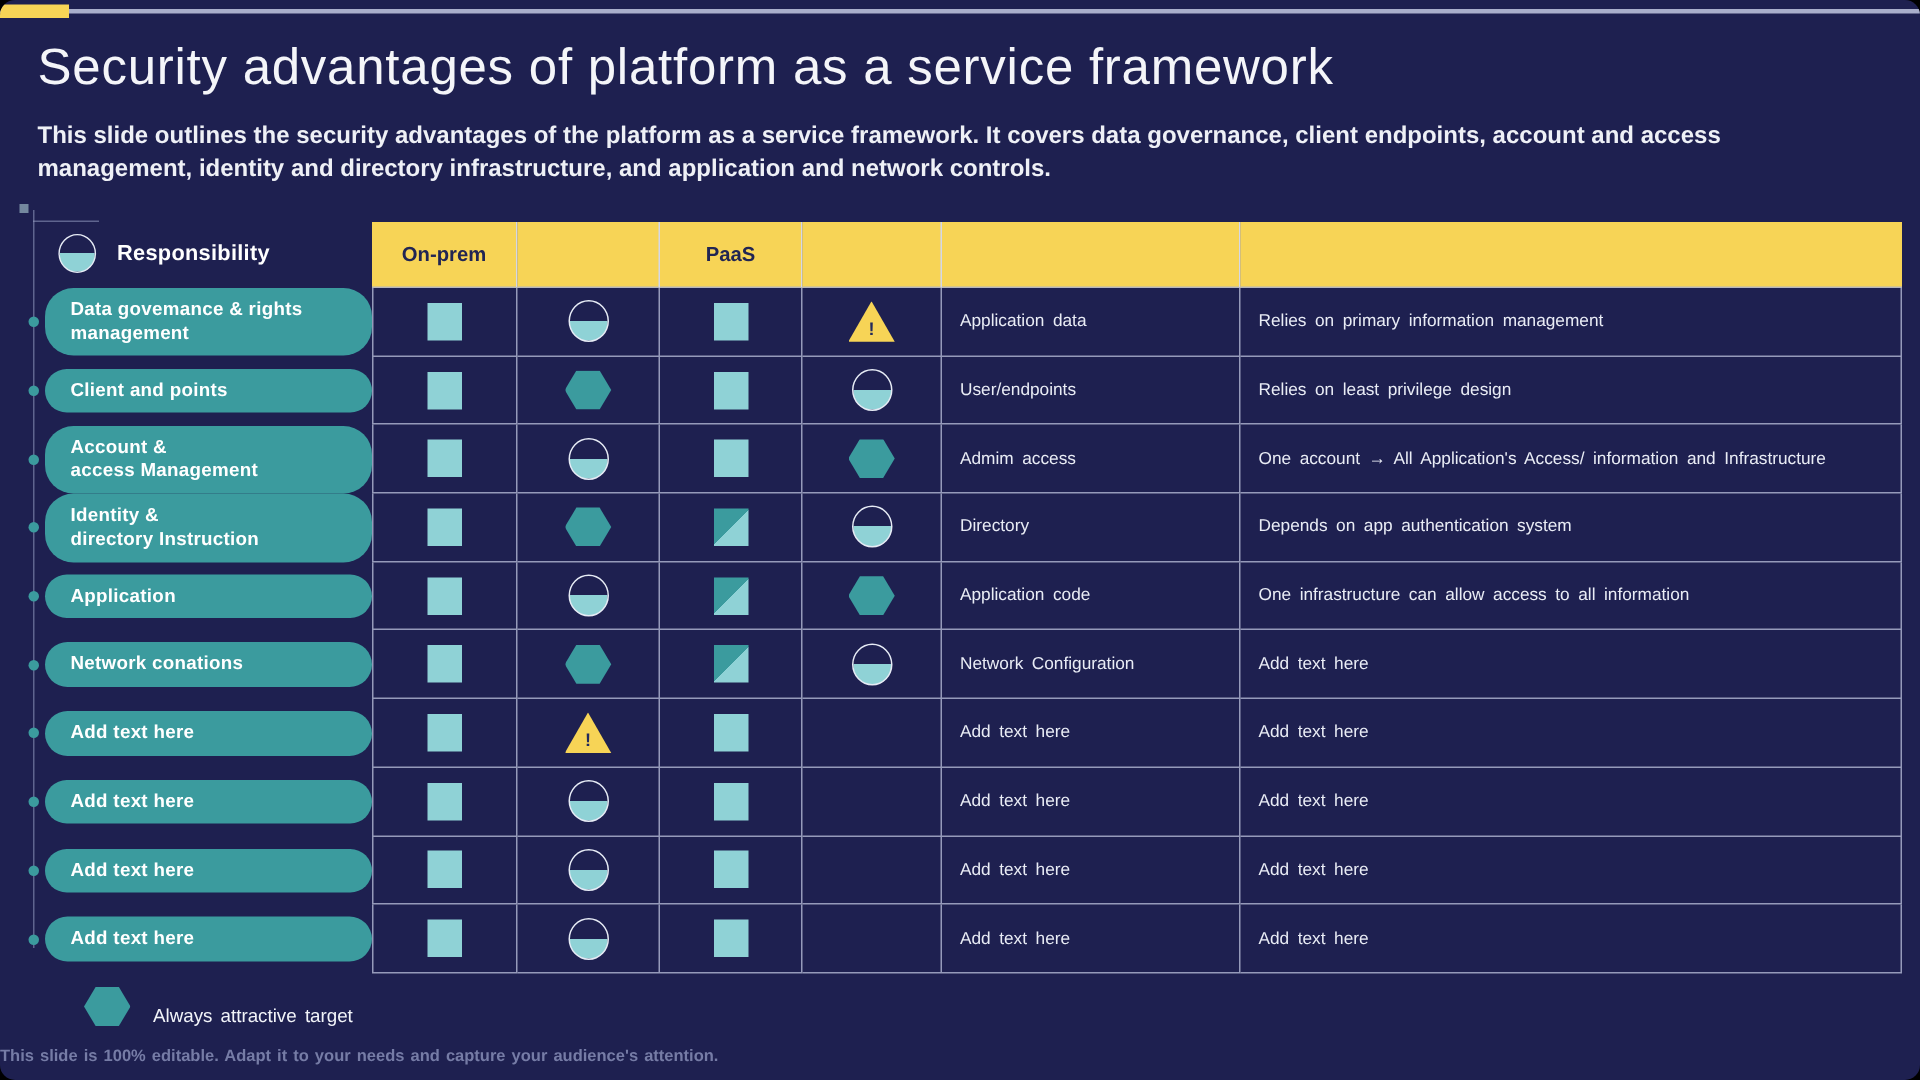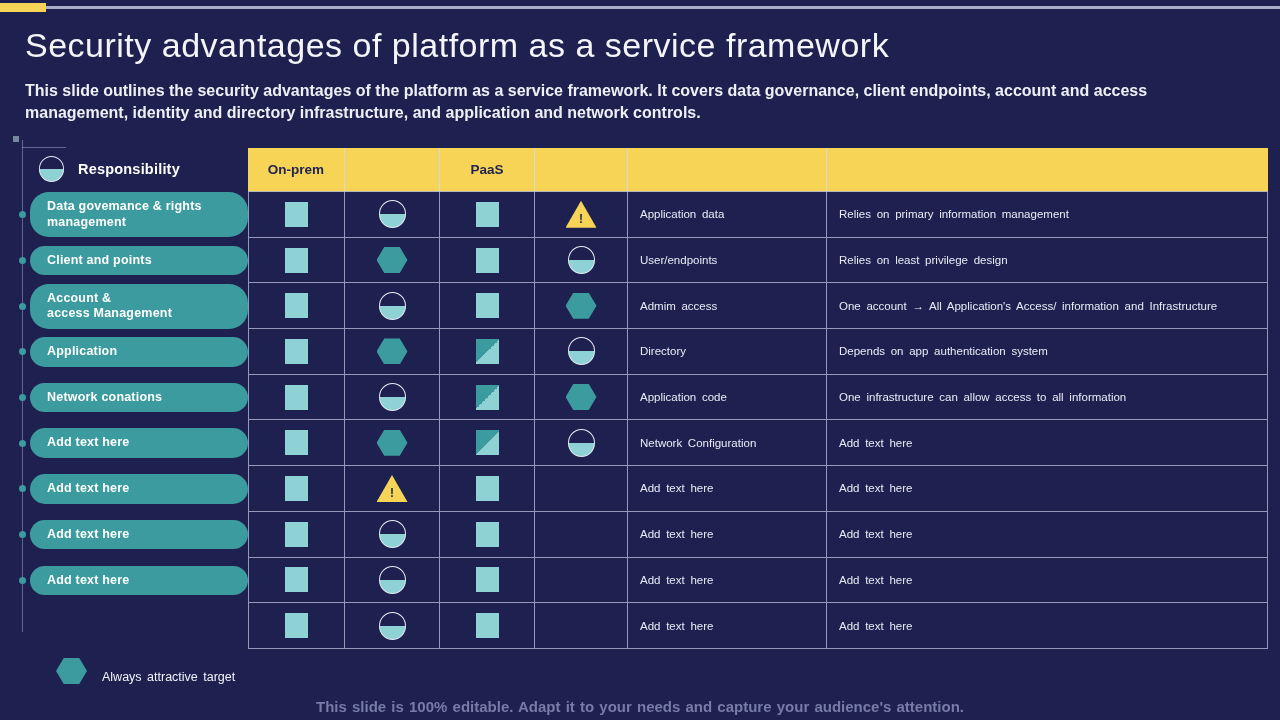--- a/index.html
+++ b/index.html
@@ -5,21 +5,21 @@
   :root{
     --bg:#1e2050;
     --yellow:#f7d456;
     --teal-l:#8fd2d6;
     --teal-d:#3b9b9e;
     --line:rgba(170,176,205,.85);
     --txt:#e9ecf5;
   }
   html,body{margin:0;padding:0;background:#000;}
   body{font-family:"Liberation Sans", sans-serif;}
-  .slide{position:relative;width:1280px;height:720px;background:var(--bg);overflow:hidden;}
+  .slide{position:relative;width:1280px;height:720px;background:var(--bg);overflow:hidden;border-radius:10px;}
 
   
   .top-line{position:absolute;left:0;top:6px;width:100%;height:3px;background:#a9aecb;}
   .top-accent{position:absolute;left:0;top:3px;width:46px;height:9px;background:var(--yellow);}
 
   
   .title{position:absolute;left:25px;top:26px;font-size:34px;font-weight:300;color:#f4f5f9;letter-spacing:.5px;}
   .subtitle{position:absolute;left:25px;top:80px;width:1140px;font-size:16px;font-weight:700;color:#eef0f6;line-height:1.35;}
 
   
@@ -63,22 +63,22 @@
               display:flex;align-items:flex-end;justify-content:center;color:#232a5c;
               font-weight:700;font-size:12px;line-height:1;padding-bottom:3px;}
   .ic-diag-square{width:23px;height:25px;background:linear-gradient(135deg,var(--teal-d) 50%,var(--teal-l) 50%);}
   .ic-sm{transform:scale(.93);}
 
   
   .legend-item{position:absolute;display:flex;align-items:flex-end;gap:15px;}
   .legend-item .label{font-size:12.5px;color:#f2f4f9;word-spacing:2px;}
   .legend-1{left:56px;top:658px;}
   .legend-2{left:373px;top:657px;}
-  .footer{position:absolute;left:0;top:698px;width:100%;text-align:center;
-          font-size:15px;font-weight:700;color:#767ca6;word-spacing:1px;}
+  .footer{position:absolute;left:0;top:698px;width:100%;text-align:left;
+          font-size:11px;font-weight:700;color:#767ca6;word-spacing:1px;}
 </style>
 </head>
 <body>
 
 <div class="slide">
   <div class="top-line"></div>
   <div class="top-accent"></div>
 
   <div class="title">Security advantages of platform as a service framework</div>
   <div class="subtitle">This slide outlines the security advantages of the platform as a service framework. It covers data governance, client endpoints, account and access management, identity and directory infrastructure, and application and network controls.</div>
@@ -250,20 +250,27 @@
       <div class="slot">
         <span class="dot"></span>
         <div class="pill">
           <span>Account &amp;</span>
           <span>access Management</span>
         </div>
       </div>
       <div class="slot">
         <span class="dot"></span>
         <div class="pill">
+          <span>Identity &amp;</span>
+          <span>directory Instruction</span>
+        </div>
+      </div>
+      <div class="slot">
+        <span class="dot"></span>
+        <div class="pill">
           <span>Application</span>
         </div>
       </div>
       <div class="slot">
         <span class="dot"></span>
         <div class="pill">
           <span>Network conations</span>
         </div>
       </div>
       <div class="slot">

